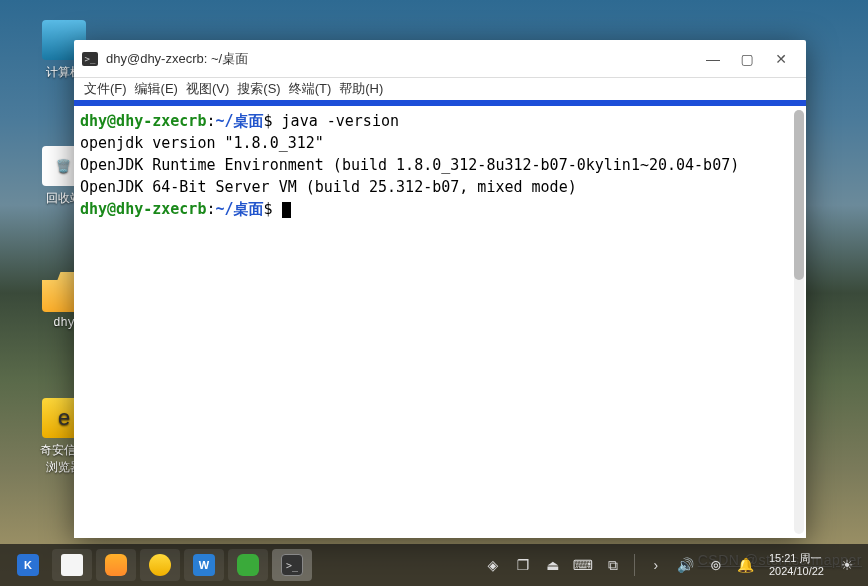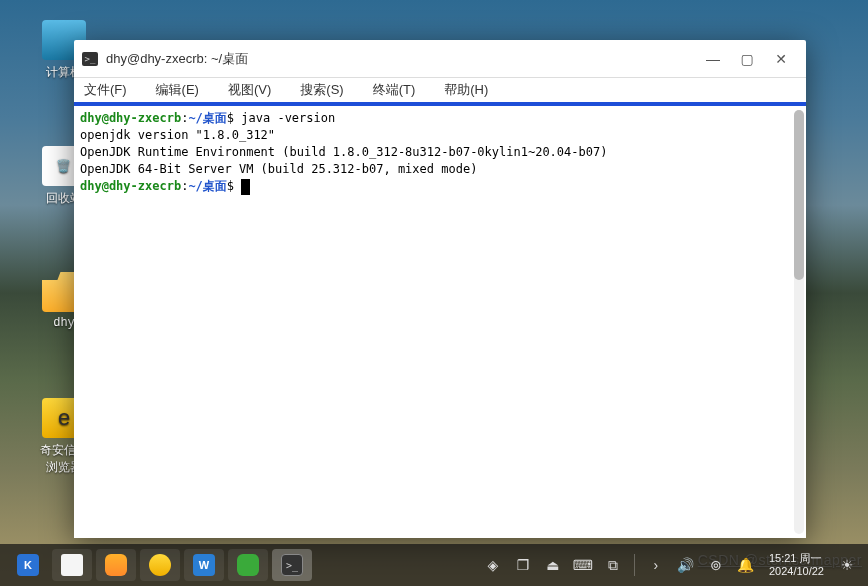--- a/index.html
+++ b/index.html
@@ -20,24 +20,24 @@
   .ico-browser { background: linear-gradient(#ffd93b, #f0b000); border-radius: 50%; }
   .ico-browser-inner { font-size: 22px; color:#333; }
 
   
   .window { position: absolute; left: 74px; top: 40px; width: 732px; height: 498px; background: #fff; box-shadow: 0 6px 30px rgba(0,0,0,.5); display: flex; flex-direction: column; border-radius: 2px; }
   .titlebar { height: 38px; display: flex; align-items: center; padding: 0 8px; font-size: 13px; color: #333; border-bottom: 1px solid #ddd; }
   .titlebar .ticon { width: 16px; height: 14px; background: #333; margin-right: 8px; border-radius: 2px; display:flex; align-items:center; justify-content:center; color:#ccc; font-size:9px; font-family:monospace; }
   .titlebar .title { flex: 1; }
   .titlebar .win-btn { width: 34px; height: 28px; display: flex; align-items: center; justify-content: center; color: #555; font-size: 14px; cursor: pointer; }
 
-  .menubar { height: 28px; display: flex; align-items: center; padding: 0 6px; font-size: 13px; color: #333; gap: 21px; border-bottom: 4px solid #1d4ed8; }
+  .menubar { height: 28px; display: flex; align-items: center; padding: 0 6px; font-size: 13px; color: #333; gap: 0; border-bottom: 6px solid #1d4ed8; }
   .menubar .menu-item { padding: 2px 4px; cursor: pointer; }
 
-  .terminal-body { flex: 1; background: #fff; padding: 4px 6px; font-family: "DejaVu Sans Mono", "Consolas", monospace; font-size: 12px; color: #000; line-height: 17px; overflow: auto; white-space: pre; position: relative; }
+  .terminal-body { flex: 1; background: #fff; padding: 4px 6px; font-family: "DejaVu Sans Mono", "Consolas", monospace; font-size: 15px; color: #000; line-height: 22px; overflow: auto; white-space: pre; position: relative; }
   .terminal-body .prompt-user { color: #1a891a; font-weight: bold; }
   .terminal-body .prompt-path { color: #2255cc; font-weight: bold; }
   .terminal-body .cursor { display:inline-block; width:9px; height:16px; background:#000; vertical-align:middle; }
 
   .terminal-scroll { position:absolute; right:2px; top:4px; bottom:4px; width:10px; background:#f0f0f0; border-radius:5px; }
   .terminal-scroll .thumb { position:absolute; top:0; left:0; right:0; height:40%; background:#bbb; border-radius:5px; }
 
   
   .taskbar { position: absolute; left: 0; right: 0; bottom: 0; height: 42px; background: rgba(20,20,20,.72); display: flex; align-items: center; padding: 0 8px; gap: 4px; color: #eee; font-size: 11px; }
   .taskbar .tb-btn { width: 40px; height: 32px; border-radius: 4px; display: flex; align-items: center; justify-content: center; cursor: pointer; }

